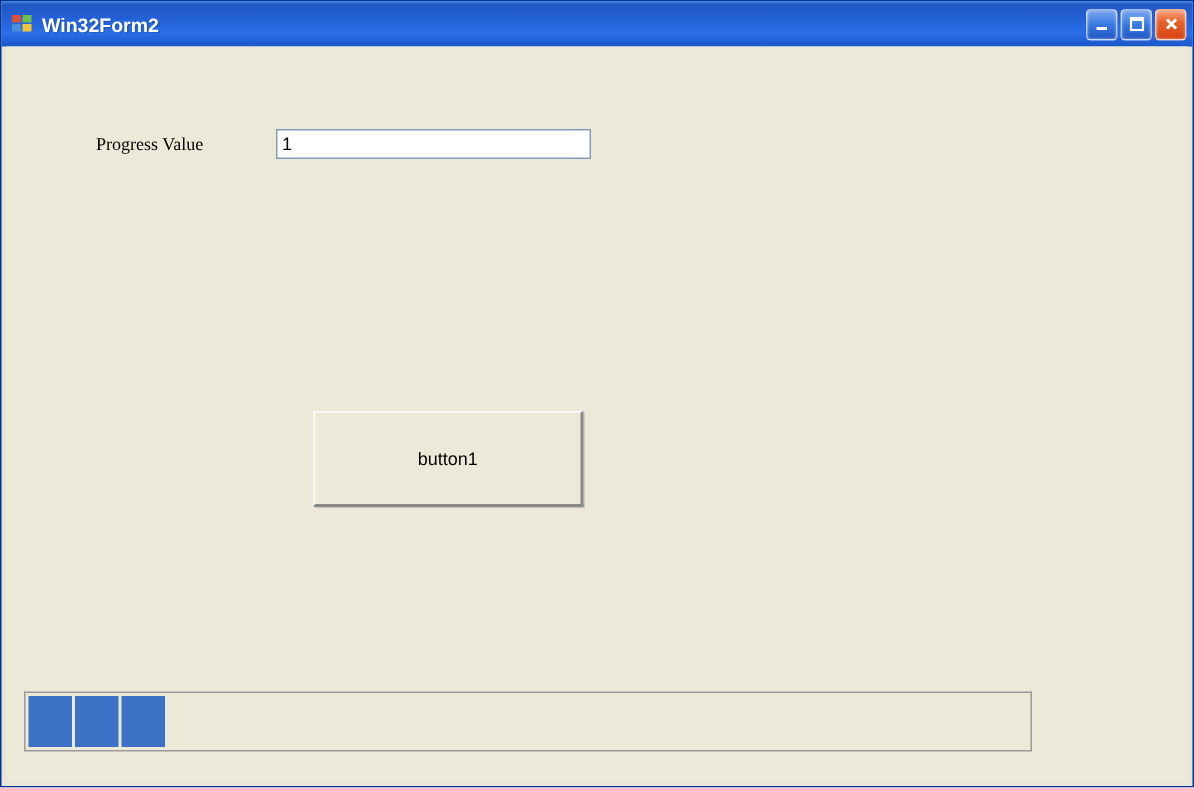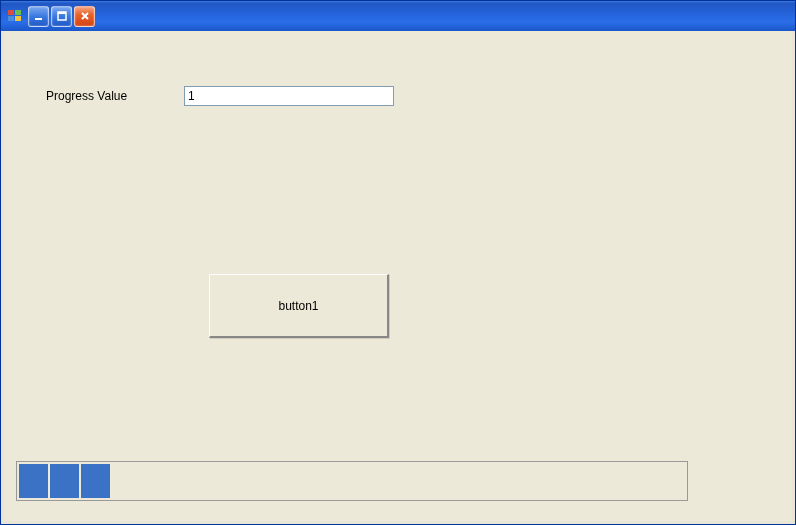--- a/index.html
+++ b/index.html
@@ -63,24 +63,25 @@
     .client-area {
       position: absolute;
       top: 30px;
       left: 3px;
       right: 3px;
       bottom: 3px;
       background: #ece9d8;
     }
     .label {
       position: absolute;
-      left: 42px;
+      left: 60px;
       top: 58px;
       font-size: 12px;
       color: #000;
+      font-family: Liberation Serif, serif;
     }
     .textbox {
       position: absolute;
       left: 180px;
       top: 55px;
       width: 210px;
       height: 20px;
       border: 1px solid #7f9db9;
       background: #fff;
       font-family: "Tahoma", sans-serif;
@@ -128,20 +129,21 @@
 <div class="window">
   <div class="titlebar">
     <span class="app-icon">
       <svg width="16" height="16" viewBox="0 0 16 16">
         <rect x="1" y="2" width="6" height="5" fill="#d94f3a"></rect>
         <rect x="8" y="2" width="6" height="5" fill="#6dbf4b"></rect>
         <rect x="1" y="8" width="6" height="5" fill="#4a8ed8"></rect>
         <rect x="8" y="8" width="6" height="5" fill="#f1c43a"></rect>
       </svg>
     </span>
+    <span class="title-text">Win32Form2</span>
     <div class="window-controls">
       <div class="win-btn min">
         <svg width="10" height="10" viewBox="0 0 10 10">
             <rect x="1" y="7" width="7" height="2" fill="#fff"></rect>
           </svg>
       </div>
       <div class="win-btn max">
         <svg width="10" height="10" viewBox="0 0 10 10">
             <rect x="1" y="1" width="8" height="8" fill="none" stroke="#fff" stroke-width="1.5"></rect>
             <rect x="1" y="1" width="8" height="2" fill="#fff"></rect>

